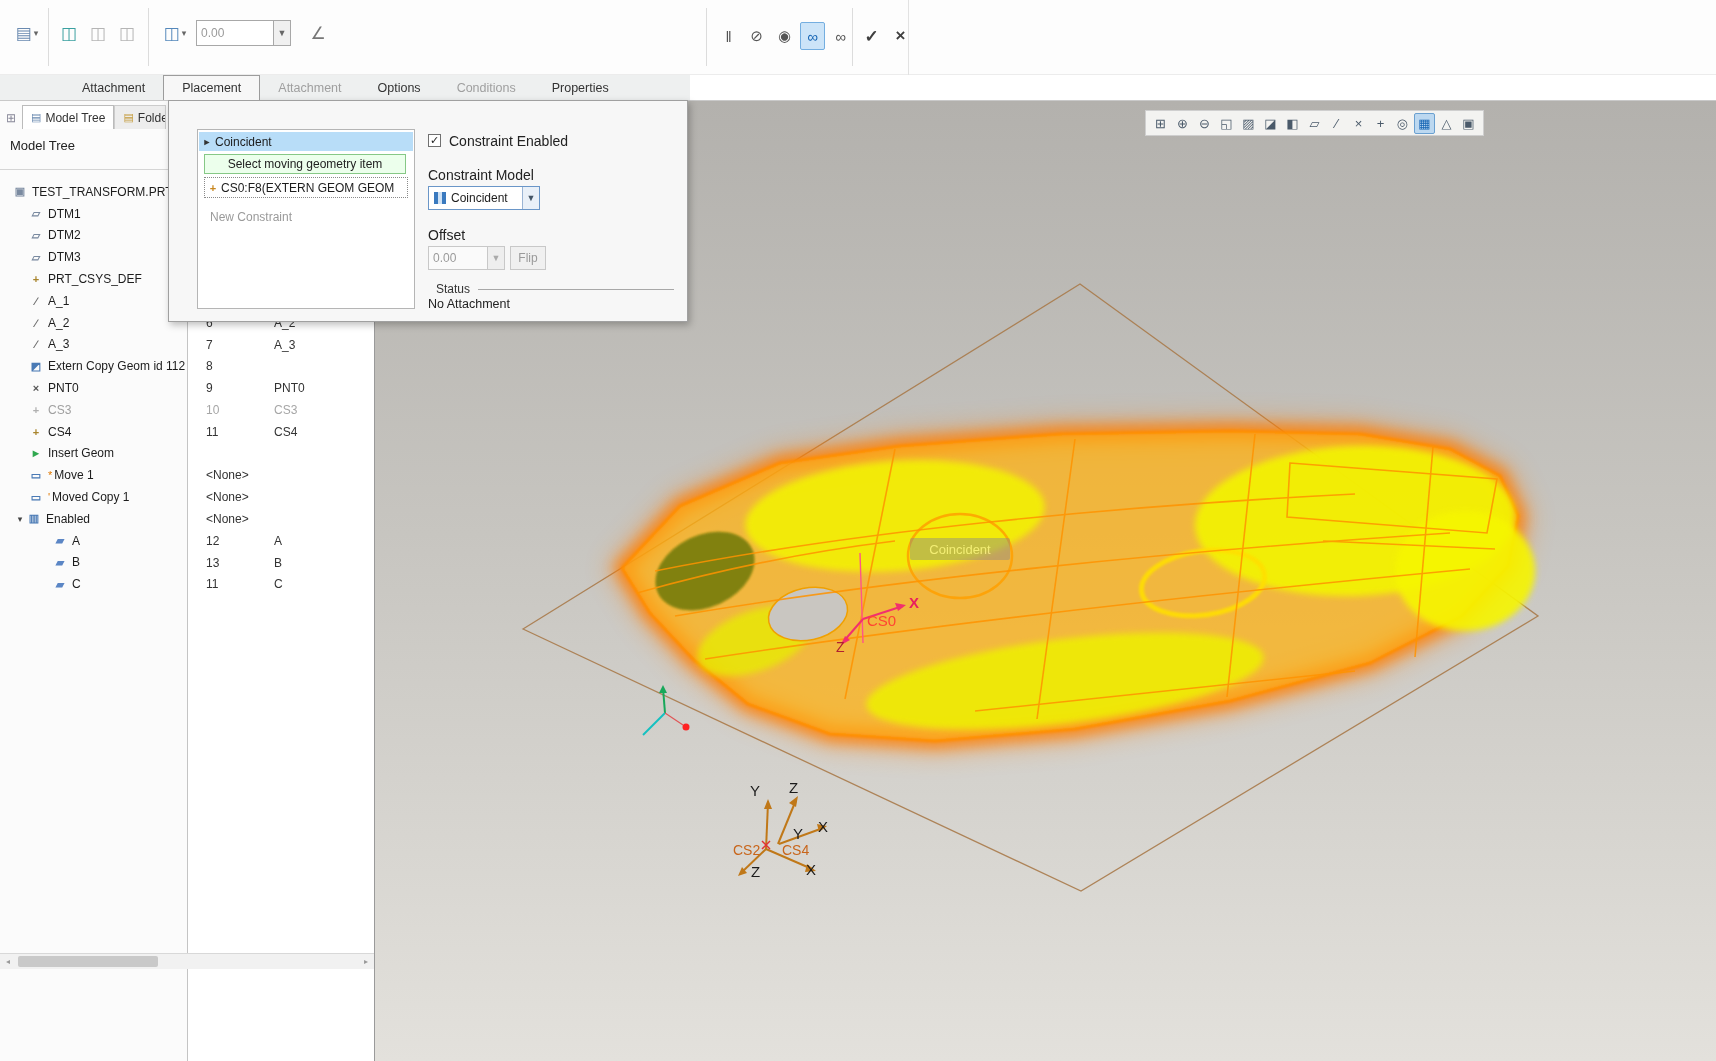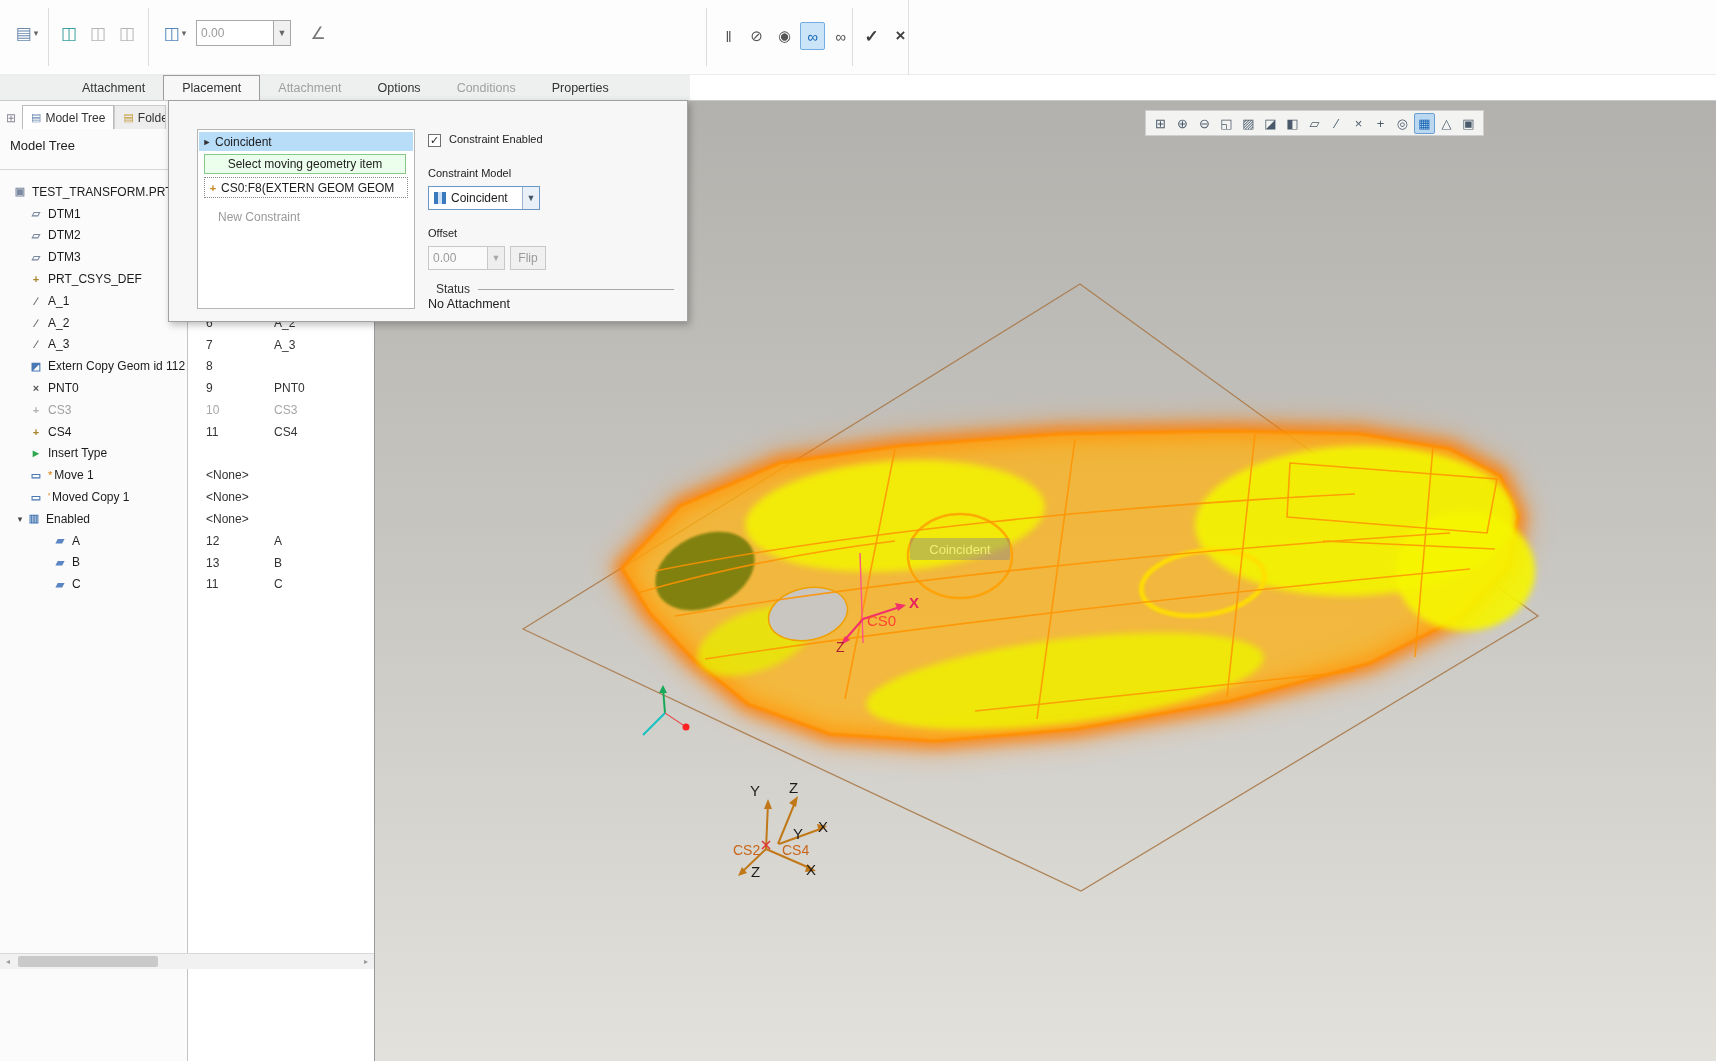--- a/index.html
+++ b/index.html
@@ -80,23 +80,23 @@
   #placement-panel{position:absolute;left:168px;top:100px;width:520px;height:222px;background:#f7f7f7;
                    border:1px solid #a0a0a0;box-shadow:2px 3px 7px rgba(0,0,0,0.25);z-index:60;}
   #constraint-list{position:absolute;left:28px;top:28px;width:218px;height:180px;background:#fff;border:1px solid #b5b5b5;}
   .cl-row-selected{position:absolute;left:1px;top:2px;right:1px;height:19px;background:#b8ddf8;display:flex;align-items:center;}
   .cl-arrow{width:16px;text-align:center;font-size:9px;color:#333;}
   .cl-row-pick{position:absolute;left:6px;top:24px;width:202px;height:20px;background:#ecffec;border:1px solid #86c886;
                display:flex;align-items:center;justify-content:center;font-size:12px;color:#222;}
   .cl-row-ref{position:absolute;left:6px;top:47px;width:204px;height:21px;background:#fff;border:1px dotted #8a8a8a;
               display:flex;align-items:center;white-space:nowrap;overflow:hidden;}
   .ref-icon{width:16px;text-align:center;color:#c8861e;font-weight:bold;font-size:11px;}
-  .cl-new{position:absolute;left:20px;top:80px;color:#9a9a9a;font-size:12px;text-align:right;}
-
-  .pp-label{position:absolute;font-size:11px;color:#222;}
+  .cl-new{position:absolute;left:12px;top:80px;color:#9a9a9a;font-size:12px;text-align:right;}
+
+  .pp-label{position:absolute;font-size:14px;color:#222;}
   #pp-check{position:absolute;left:259px;top:33px;width:13px;height:13px;border:1px solid #707070;background:#fff;
             font-size:11px;line-height:11px;text-align:center;color:#222;}
   #pp-dropdown{position:absolute;left:259px;top:85px;width:112px;height:24px;background:#fff;border:1px solid #6a96c8;
                display:flex;align-items:center;}
   .coincident-glyph{width:12px;height:12px;margin:0 5px;border-left:4px solid #3a7abf;border-right:4px solid #3a7abf;background:#cfe2f5;}
   #pp-dd-arrow{margin-left:auto;width:17px;height:22px;border-left:1px solid #9ab4d4;background:#e9f0f8;
                display:flex;align-items:center;justify-content:center;font-size:9px;color:#456;}
   #pp-offset-input{position:absolute;left:259px;top:145px;width:60px;height:24px;border:1px solid #c8c8c8;background:#fafafa;
                    color:#9a9a9a;font-size:12px;padding:0 4px;font-family:"Liberation Sans",sans-serif;}
   #pp-offset-arrow{position:absolute;left:319px;top:145px;width:17px;height:24px;background:#eee;border:1px solid #c8c8c8;border-left:none;
@@ -268,21 +268,21 @@
         <div class="tree-row" style="padding-left: 28px;">
 
           <span class="tree-icon" style="color: rgb(168, 132, 44);">+</span>
 
           <span class="tree-label">CS4</span>
         </div>
         <div class="tree-row" style="padding-left: 28px;">
 
           <span class="tree-icon" style="color: rgb(47, 168, 79);">►</span>
 
-          <span class="tree-label">Insert Type</span>
+          <span class="tree-label">Insert Geom</span>
         </div>
         <div class="tree-row" style="padding-left: 28px;">
 
           <span class="tree-icon" style="color: rgb(74, 122, 181);">▭</span>
           <span class="tree-mark">*</span>
           <span class="tree-label">Move 1</span>
         </div>
         <div class="tree-row" style="padding-left: 28px;">
 
           <span class="tree-icon" style="color: rgb(74, 122, 181);">▭</span>

